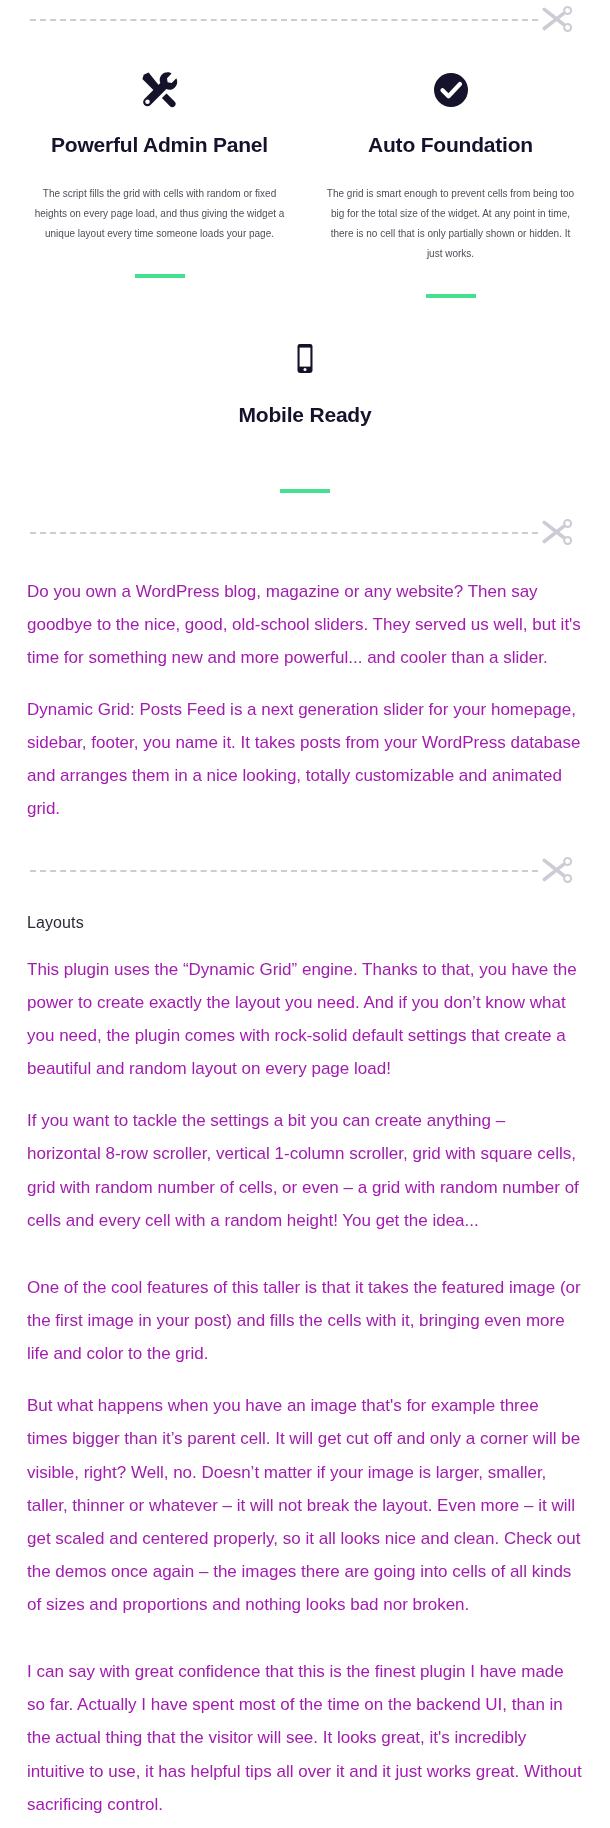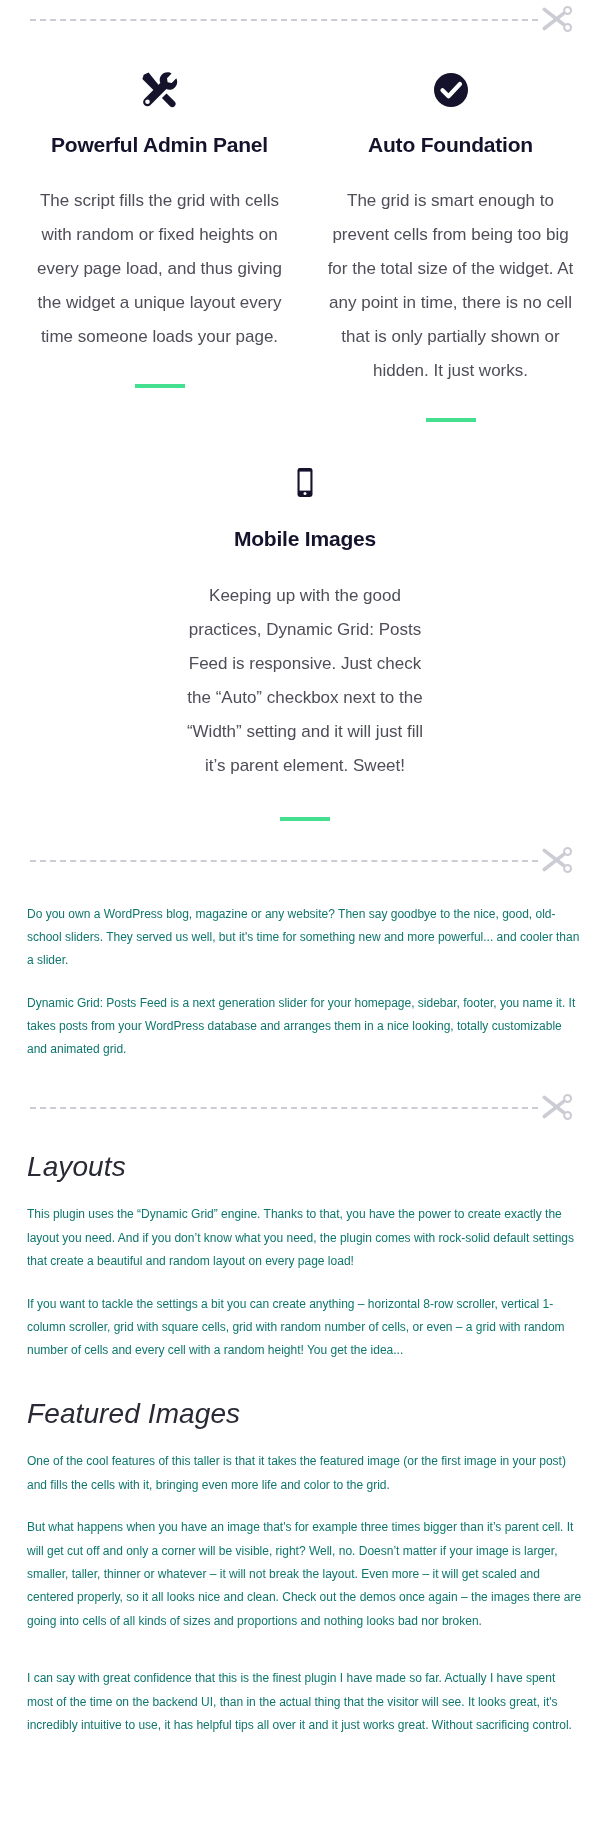--- a/index.html
+++ b/index.html
@@ -74,55 +74,54 @@
 
   .feature-title {
     font-size: 21px;
     font-weight: bold;
     color: #15132b;
     letter-spacing: -0.2px;
     line-height: 1.25;
     margin-bottom: 26px;
   }
   .feature-text {
-    font-size: 17px;
+    font-size: 10px;
     line-height: 2.0;
     color: #4e4e58;
     max-width: 255px;
   }
   .feature.full .feature-text { max-width: 250px; }
 
   .accent-bar {
     width: 50px;
     height: 4px;
     background: #45e08f;
     margin: 30px auto 6px auto;
   }
   .feature.full .accent-bar { margin-top: 34px; }
 
   
   .prose {
     padding: 0 27px;
   }
   .prose p {
-    font-size: 12px;
+    font-size: 17px;
     line-height: 1.95;
-    color: #0f766e;
+    color: #a21caf;
     margin-bottom: 19px;
   }
   .prose p:last-child { margin-bottom: 0; }
 
   .section-title {
-    font-size: 28px;
+    font-size: 16px;
     font-weight: normal;
     color: #2a2a36;
     letter-spacing: 0.1px;
     margin: 0 0 20px 0;
     line-height: 1.2;
-    font-style: italic;
   }
 
   .block { padding-top: 22px; }
   .spacer-sm { height: 14px; }
   .spacer-md { height: 26px; }
   .spacer-lg { height: 34px; }
 </style>
 </head>
 <body>
 
@@ -166,22 +165,21 @@
     </div>
 
     <div class="feature full">
       <div class="feature-icon">
         <svg width="48" height="48" viewBox="0 0 48 48">
           <rect x="16.5" y="8" width="15" height="29" rx="2.4" ry="2.4" fill="#15132b"></rect>
           <rect x="18.6" y="11.6" width="10.8" height="19" fill="#ffffff"></rect>
           <circle cx="24" cy="33.6" r="1.5" fill="#ffffff"></circle>
         </svg>
       </div>
-      <div class="feature-title">Mobile Images</div>
-      <div class="feature-text">Keeping up with the good practices, Dynamic Grid: Posts Feed is responsive. Just check the “Auto” checkbox next to the “Width” setting and it will just fill it’s parent element. Sweet!</div>
+      <div class="feature-title">Mobile Ready</div>
       <div class="accent-bar"></div>
     </div>
 
   </div>
 
   <div class="spacer-sm"></div>
 
   <div class="divider">
     <div class="dashes"></div>
     <svg class="scissors" viewBox="0 0 32 32" fill="none">
@@ -211,21 +209,20 @@
 
   <div class="prose block">
     <h2 class="section-title">Layouts</h2>
     <p>This plugin uses the “Dynamic Grid” engine. Thanks to that, you have the power to create exactly the layout you need. And if you don’t know what you need, the plugin comes with rock-solid default settings that create a beautiful and random layout on every page load!</p>
     <p>If you want to tackle the settings a bit you can create anything – horizontal 8-row scroller, vertical 1-column scroller, grid with square cells, grid with random number of cells, or even – a grid with random number of cells and every cell with a random height! You get the idea...</p>
   </div>
 
   <div class="spacer-lg"></div>
 
   <div class="prose">
-    <h2 class="section-title">Featured Images</h2>
     <p>One of the cool features of this taller is that it takes the featured image (or the first image in your post) and fills the cells with it, bringing even more life and color to the grid.</p>
     <p>But what happens when you have an image that's for example three times bigger than it’s parent cell. It will get cut off and only a corner will be visible, right? Well, no. Doesn’t matter if your image is larger, smaller, taller, thinner or whatever – it will not break the layout. Even more – it will get scaled and centered properly, so it all looks nice and clean. Check out the demos once again – the images there are going into cells of all kinds of sizes and proportions and nothing looks bad nor broken.</p>
   </div>
 
   <div class="spacer-lg"></div>
 
   <div class="prose">
     <p>I can say with great confidence that this is the finest plugin I have made so far. Actually I have spent most of the time on the backend UI, than in the actual thing that the visitor will see. It looks great, it's incredibly intuitive to use, it has helpful tips all over it and it just works great. Without sacrificing control.</p>
   </div>
 

